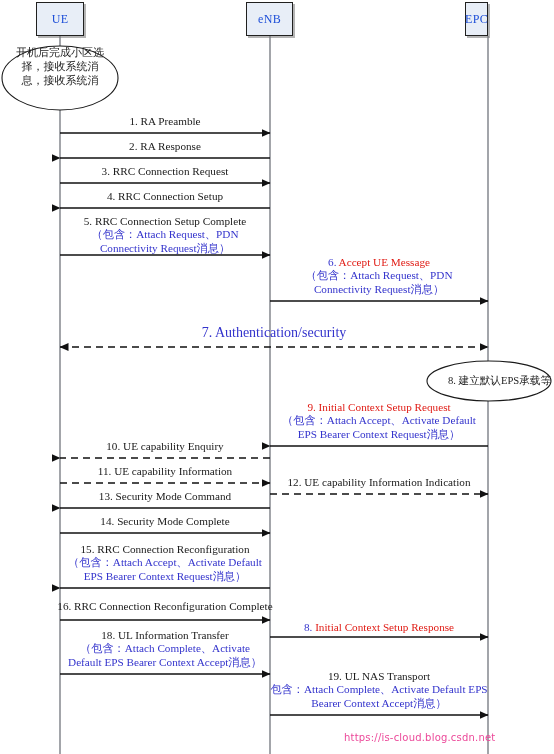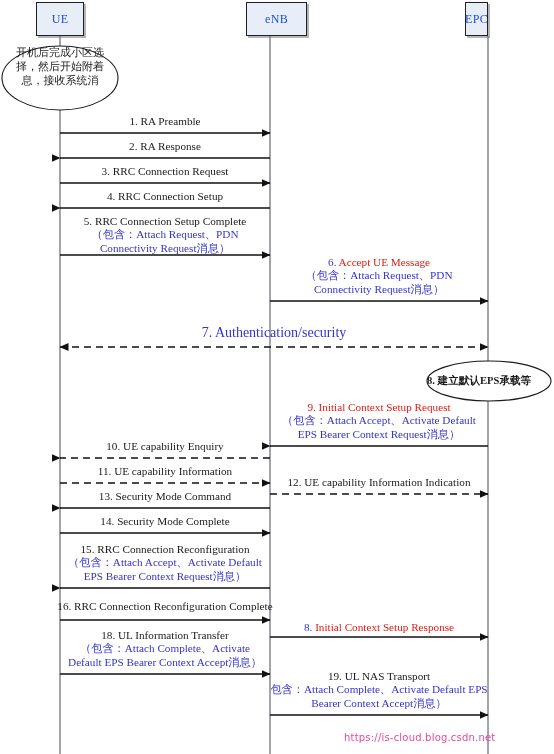--- a/index.html
+++ b/index.html
@@ -48,25 +48,24 @@
   .c-black { color: #1a1a1a; }
   .note-text {
     position: absolute;
     text-align: center;
     font-size: 11px;
     line-height: 14px;
     color: #1a1a1a;
   }
   .note-text-single {
     position: absolute;
-    text-align: left;
+    text-align: right;
     font-size: 10.6px;
     color: #1a1a1a;
     white-space: nowrap;
-    font-weight: bold;
   }
   .watermark {
     position: absolute;
     font-family: "DejaVu Sans", "Liberation Sans", sans-serif;
     font-size: 10px;
     color: #ec4899;
     letter-spacing: 0.2px;
     white-space: nowrap;
   }
 </style>
@@ -112,21 +111,21 @@
         <line x1="270" y1="637" x2="488" y2="637" stroke="#111111" stroke-width="1.3" marker-end="url(#arrow-r)"></line>
         <line x1="60" y1="674" x2="270" y2="674" stroke="#111111" stroke-width="1.3" marker-end="url(#arrow-r)"></line>
         <line x1="270" y1="715" x2="488" y2="715" stroke="#111111" stroke-width="1.3" marker-end="url(#arrow-r)"></line>
       </g>
   </svg>
 
   <div id="actor-boxes">
       <div class="actor-box" style="left: 36px; top: 2px; width: 48px; height: 34px;">
         <span>UE</span>
       </div>
-      <div class="actor-box" style="left: 246px; top: 2px; width: 61px; height: 34px;">
+      <div class="actor-box" style="left: 246px; top: 2px; width: 47px; height: 34px;">
         <span>eNB</span>
       </div>
       <div class="actor-box" style="left: 465px; top: 2px; width: 23px; height: 34px;">
         <span>EPC</span>
       </div>
     </div>
   <div id="labels">
       <div class="msg-label" style="top: 115px; left: 0px; width: 554px;">
         <div style="position: absolute; left: 0px; width: 554px; text-align: center; transform: translateX(-112px);">
           <div class="c-black">1. RA Preamble</div>
@@ -226,21 +225,21 @@
         <div style="position: absolute; left: 0px; width: 554px; text-align: center; transform: translateX(102px);">
           <div class="c-black">19. UL NAS Transport</div>
           <div class="c-blue">包含：Attach Complete、Activate Default EPS</div>
           <div class="c-blue">Bearer Context Accept消息）</div>
         </div>
       </div>
     </div>
   <div id="note-labels">
       <div class="note-text" style="left: 2px; width: 116px; top: 45px; text-align: center;">
         <div>开机后完成小区选</div>
-        <div>择，然后开始附着</div>
+        <div>择，接收系统消</div>
         <div>息，接收系统消</div>
       </div>
       <div class="note-text-single" style="left: 427px; width: 124px; top: 374px;">
         <div>8. 建立默认EPS承载等</div>
       </div>
     </div>
 
   <div class="watermark" style="left:344px; top:732px;">https://is-cloud.blog.csdn.net</div>
 </div>
 

